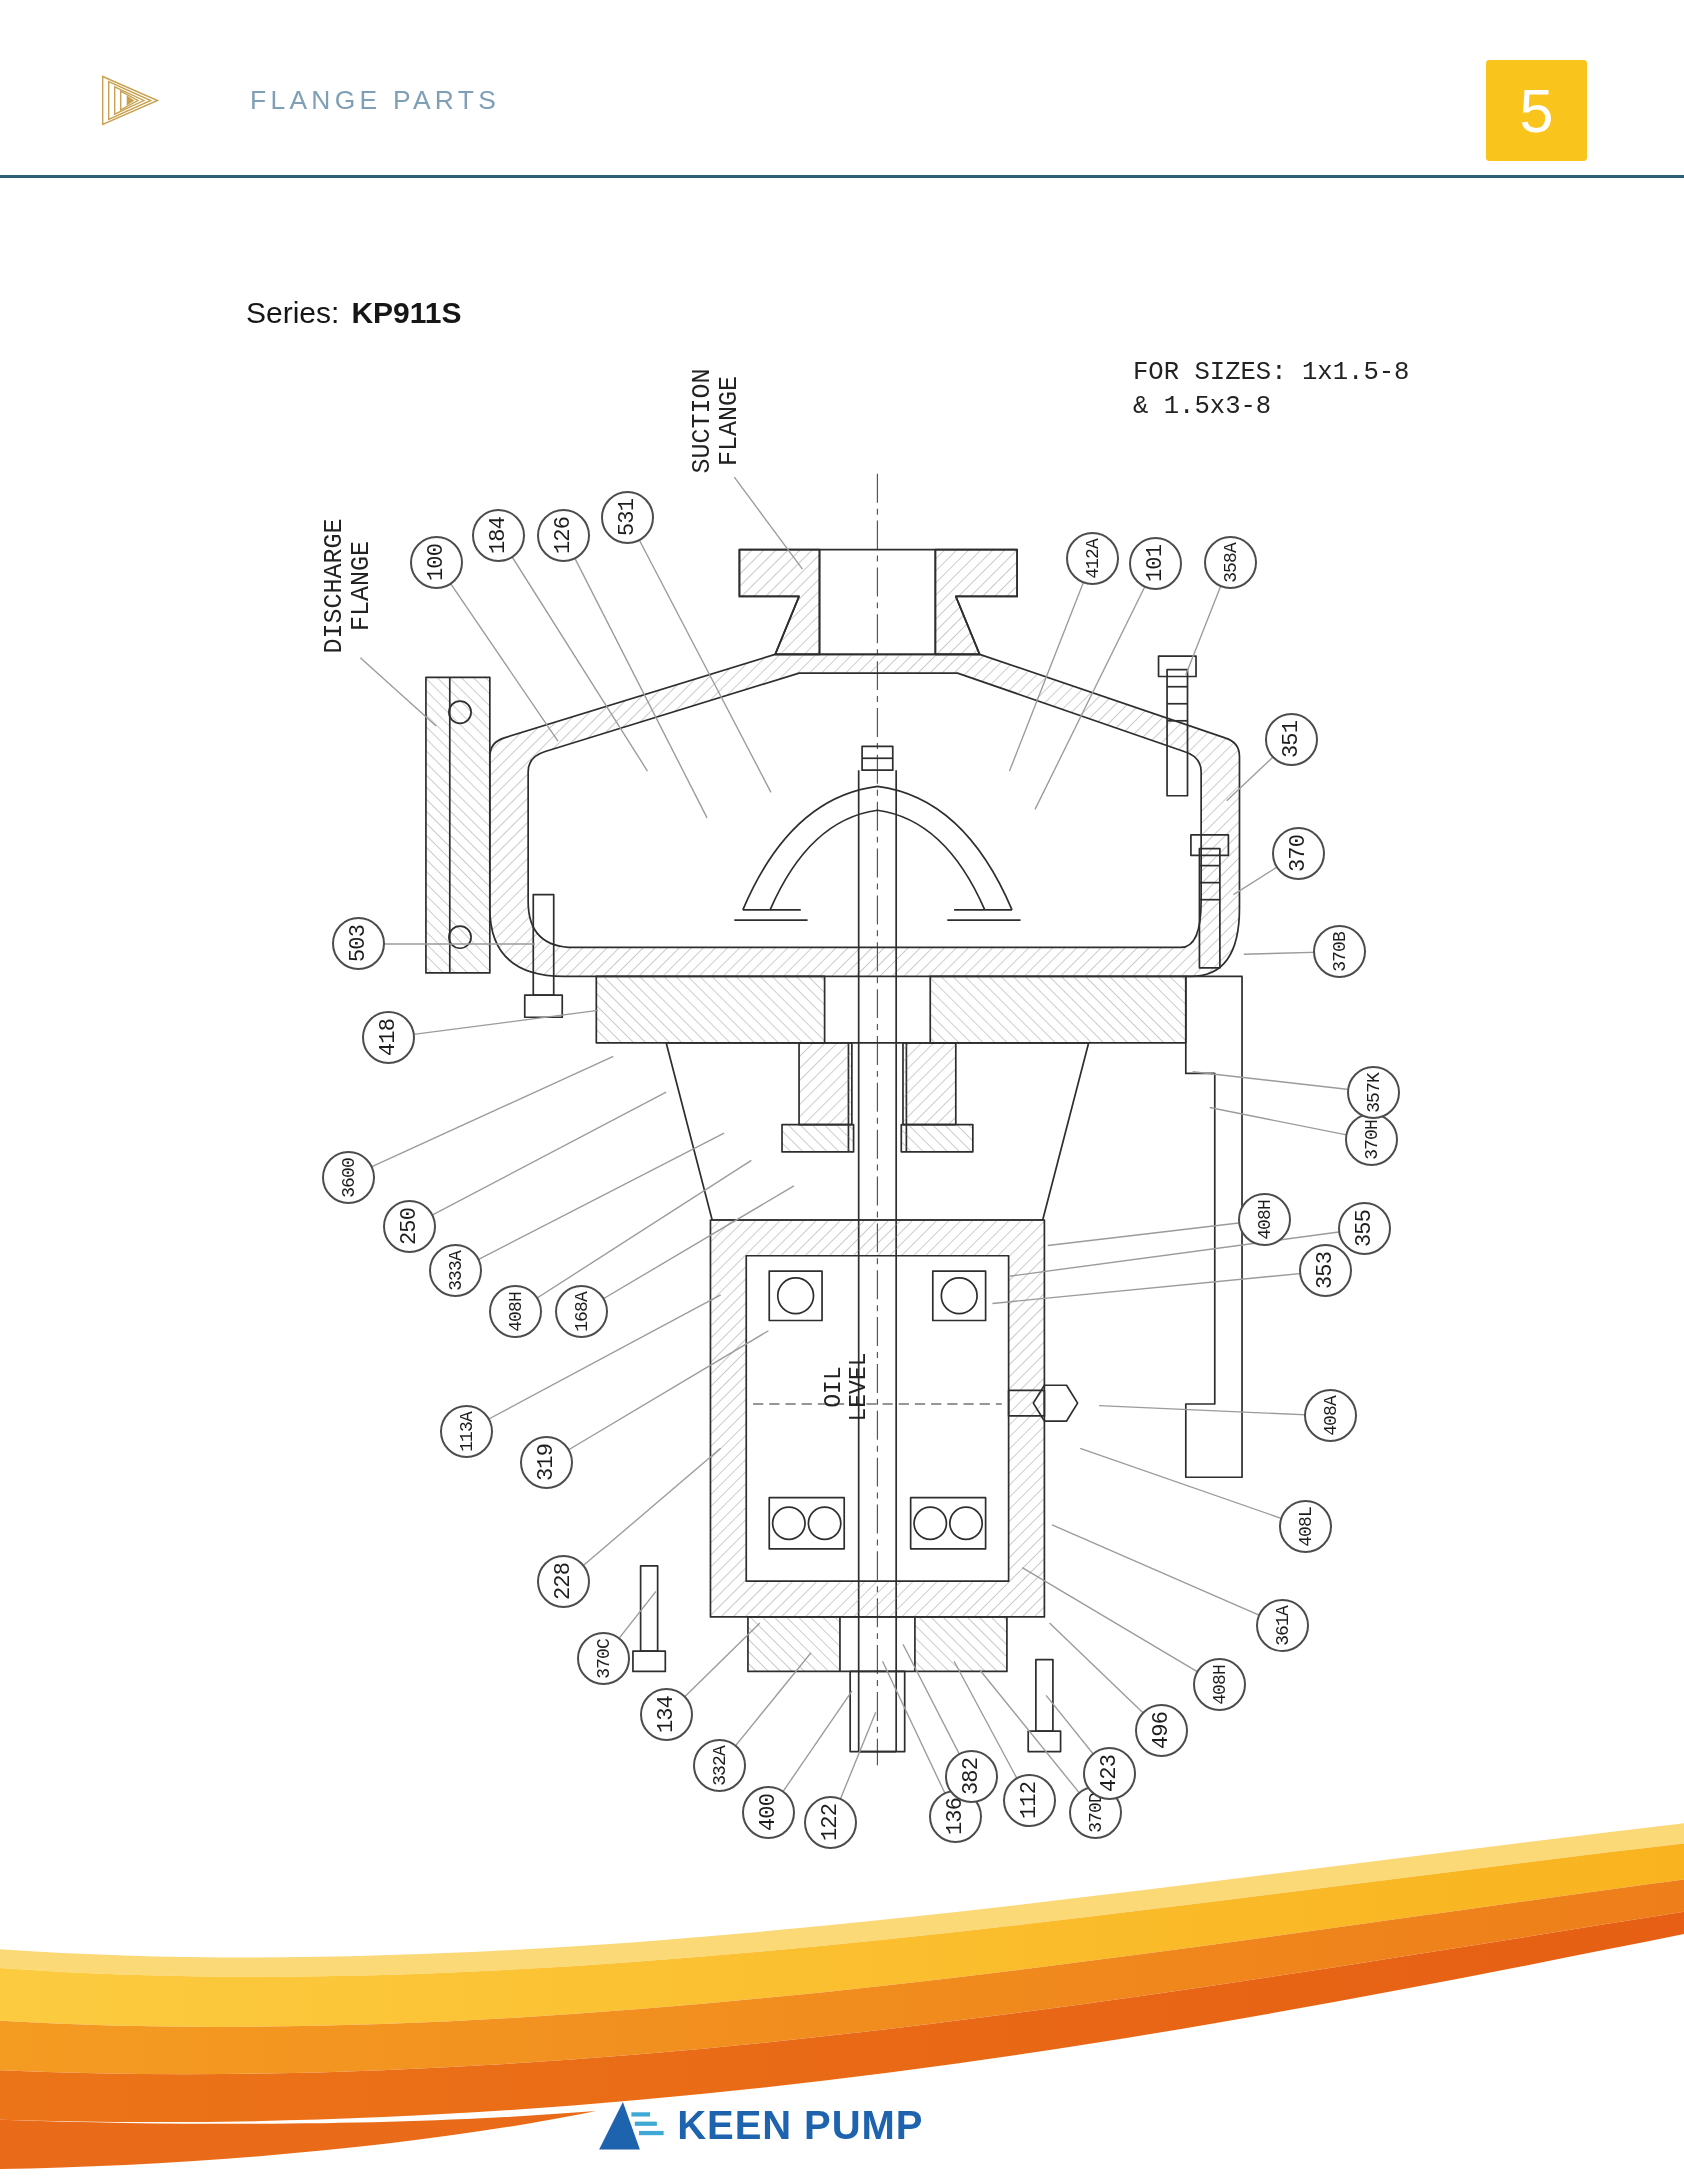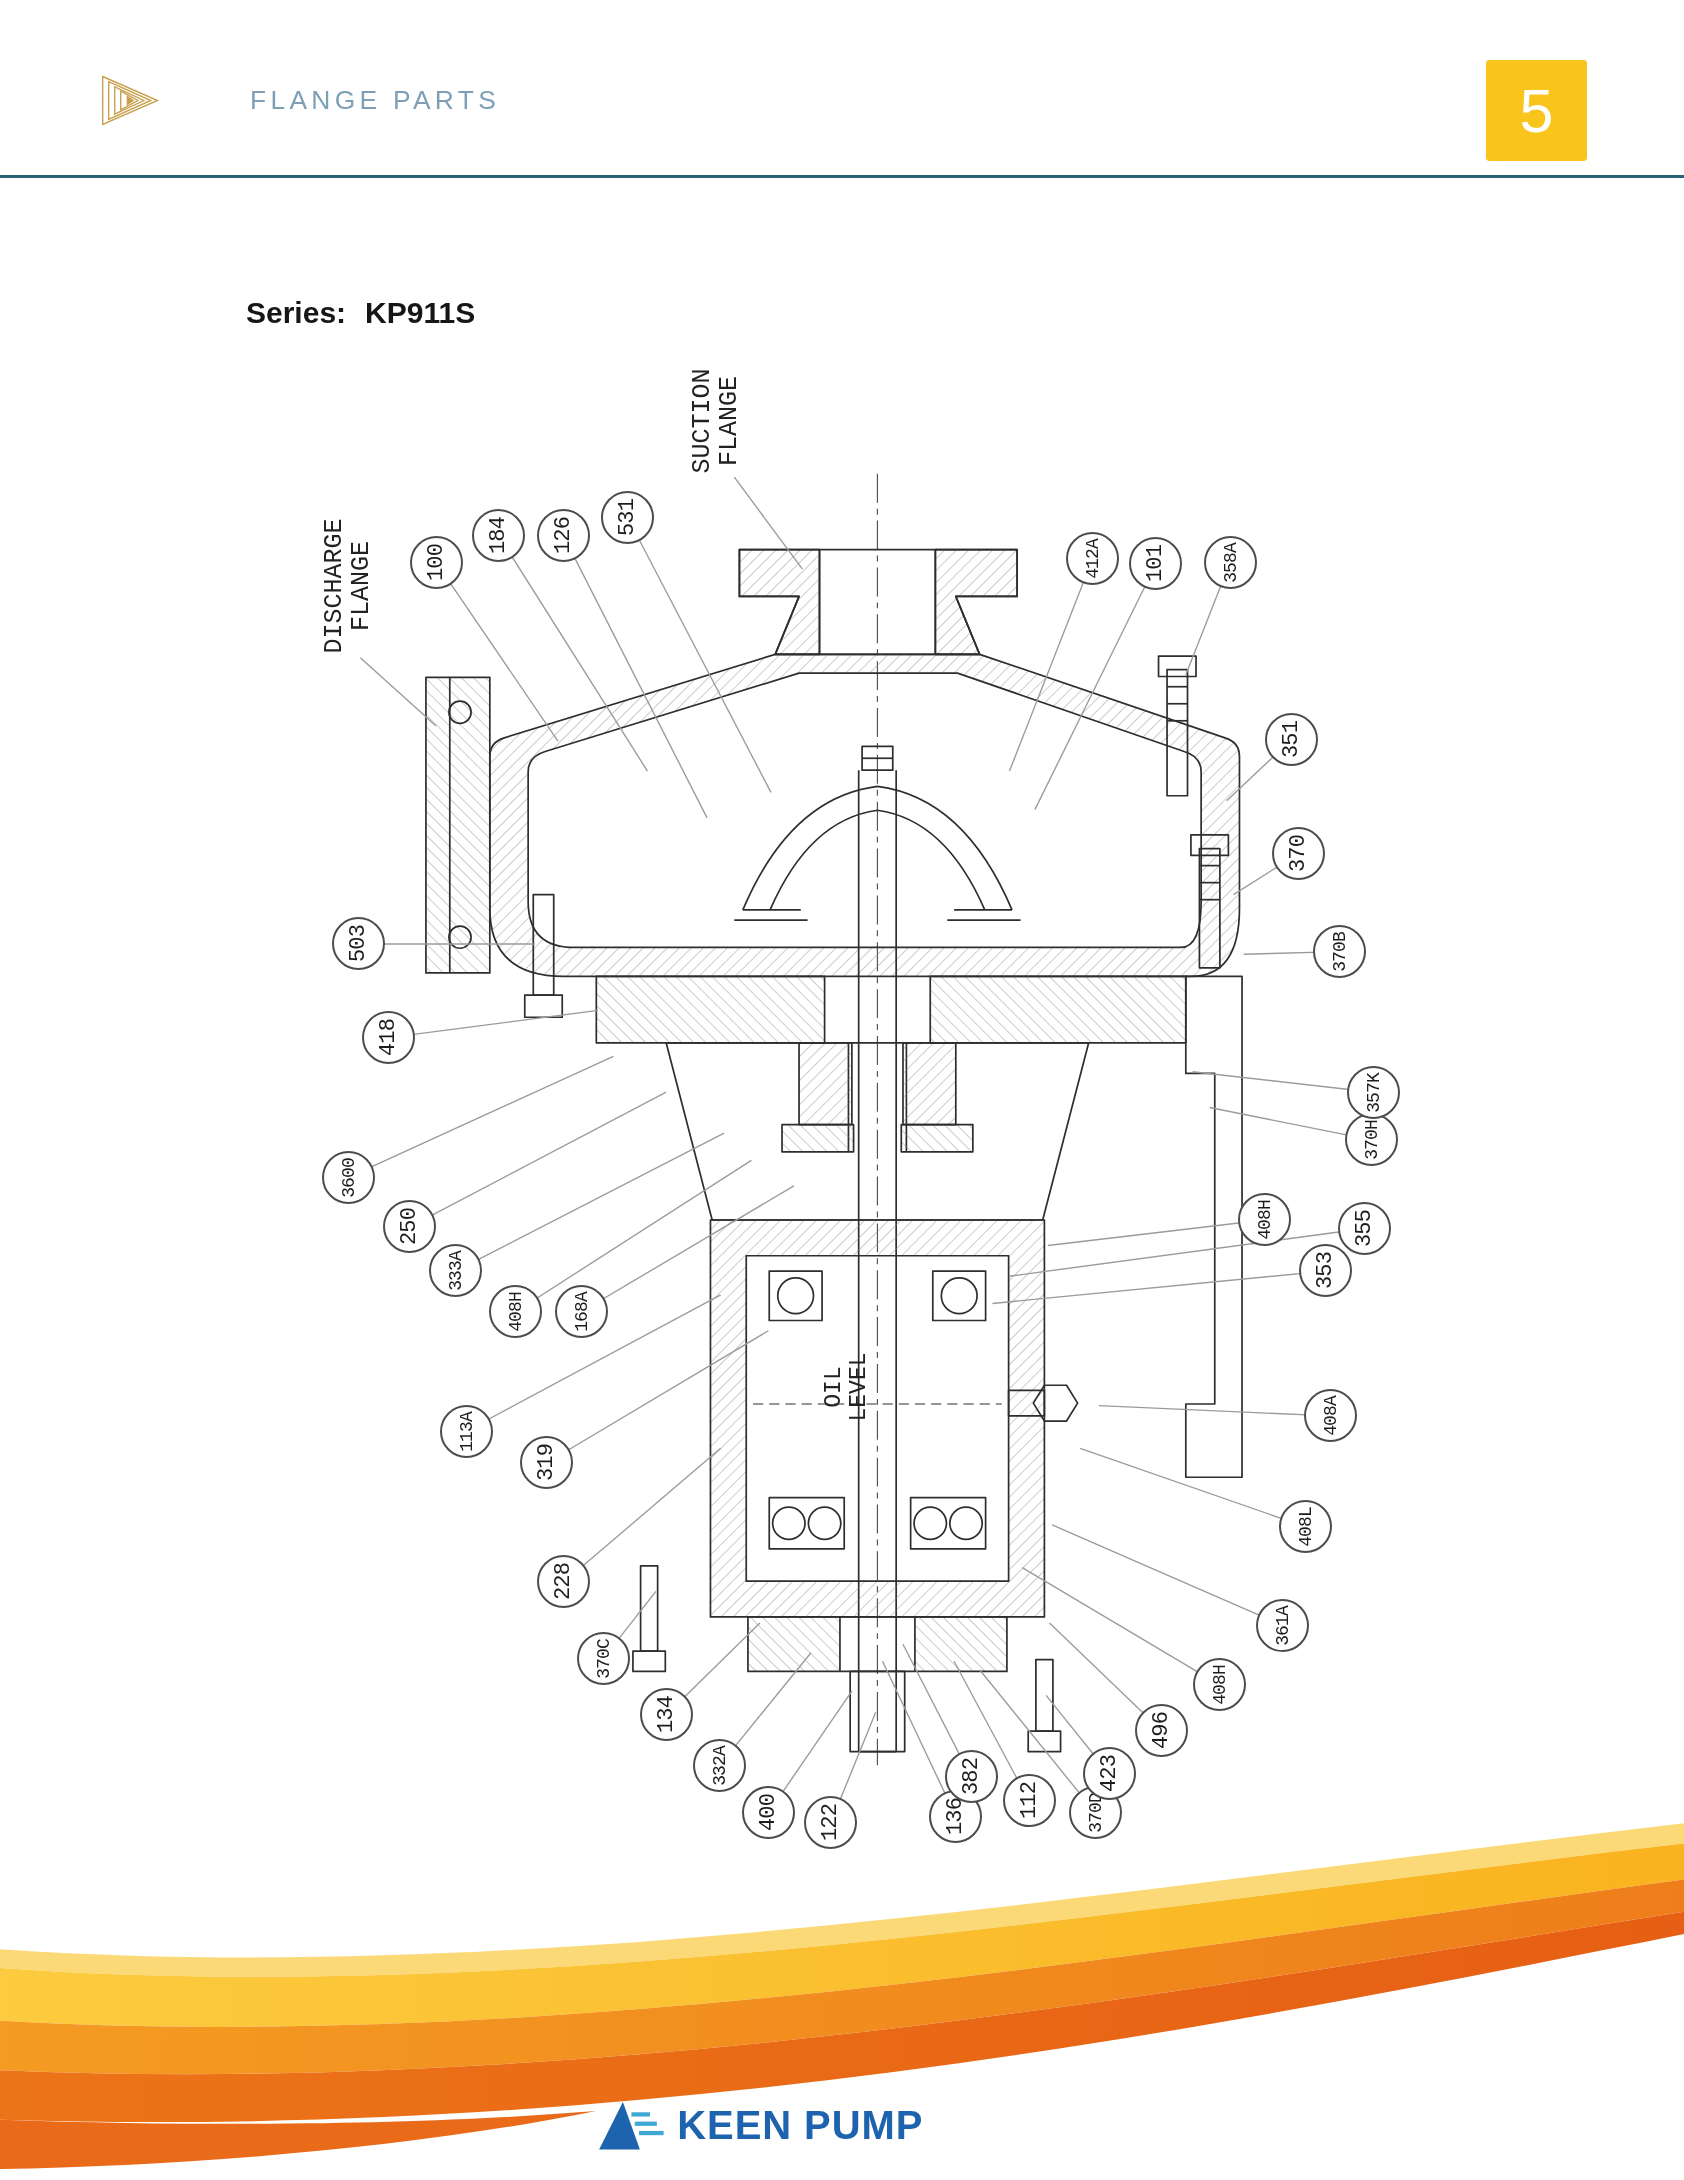--- a/index.html
+++ b/index.html
@@ -12,21 +12,21 @@
                  color:#7E9FB6;font-weight:400;}
   .page-number-box{position:absolute;left:1486px;top:60px;width:101px;height:101px;
                    background:#F9C51D;display:flex;align-items:center;justify-content:center;
                    border-radius:3.4px;}
   .page-number-box span{color:#ffffff;font-size:61px;font-weight:500;}
   .header-rule{position:absolute;left:0;top:175px;width:1685px;height:2.6px;background:#2A6075;}
 
   
   .doc-title{position:absolute;left:246px;top:237px;font-size:35px;font-weight:700;color:#161616;}
   .series-line{position:absolute;left:246px;top:296px;font-size:30px;color:#161616;}
-  .series-line .series-label{font-weight:700;margin-right:19px;}
+  .series-line .series-label{font-weight:400;margin-right:12px;}
   .series-line .series-value{font-weight:700;}
 
   
   .cad{font-family:"Liberation Mono",monospace;color:#222;}
   .size-note{position:absolute;left:1133px;top:356px;font-size:25.6px;line-height:34px;}
   .vlabel{position:absolute;transform:translate(-50%,-50%) rotate(-90deg);
           font-size:25px;line-height:27px;text-align:center;white-space:nowrap;}
 
   
   #drawing-svg{position:absolute;left:0;top:0;width:1685px;height:2181px;pointer-events:none;}
@@ -203,20 +203,24 @@
         <line x1="1532" y1="1792" x2="1268" y2="1700" stroke="#9b9b9b" stroke-width="1.6"></line>
         <line x1="1562" y1="1662" x2="1290" y2="1650" stroke="#9b9b9b" stroke-width="1.6"></line>
         <line x1="1556" y1="1492" x2="1165" y2="1530" stroke="#9b9b9b" stroke-width="1.6"></line>
         <line x1="1602" y1="1442" x2="1185" y2="1498" stroke="#9b9b9b" stroke-width="1.6"></line>
         <line x1="1484" y1="1432" x2="1230" y2="1462" stroke="#9b9b9b" stroke-width="1.6"></line>
         <line x1="1610" y1="1338" x2="1420" y2="1300" stroke="#9b9b9b" stroke-width="1.6"></line>
         <line x1="1612" y1="1282" x2="1400" y2="1258" stroke="#9b9b9b" stroke-width="1.6"></line>
       </g>
   </svg>
 
+  <div class="size-note cad">
+    <div>FOR SIZES: 1x1.5-8</div>
+    <div>&amp; 1.5x3-8</div>
+  </div>
 
   <div class="vlabel cad" style="left:348px;top:586px">
     <div>DISCHARGE</div>
     <div>FLANGE</div>
   </div>
   <div class="vlabel cad" style="left:716px;top:421px">
     <div>SUCTION</div>
     <div>FLANGE</div>
   </div>
   <div class="vlabel cad" style="left:847px;top:1387px;font-size:23px;line-height:25px">

